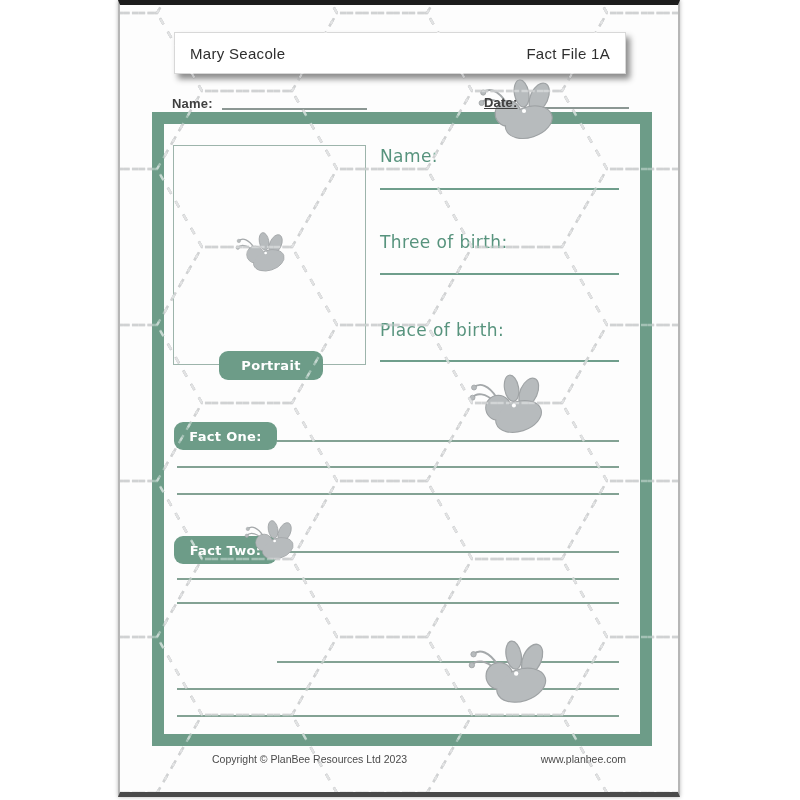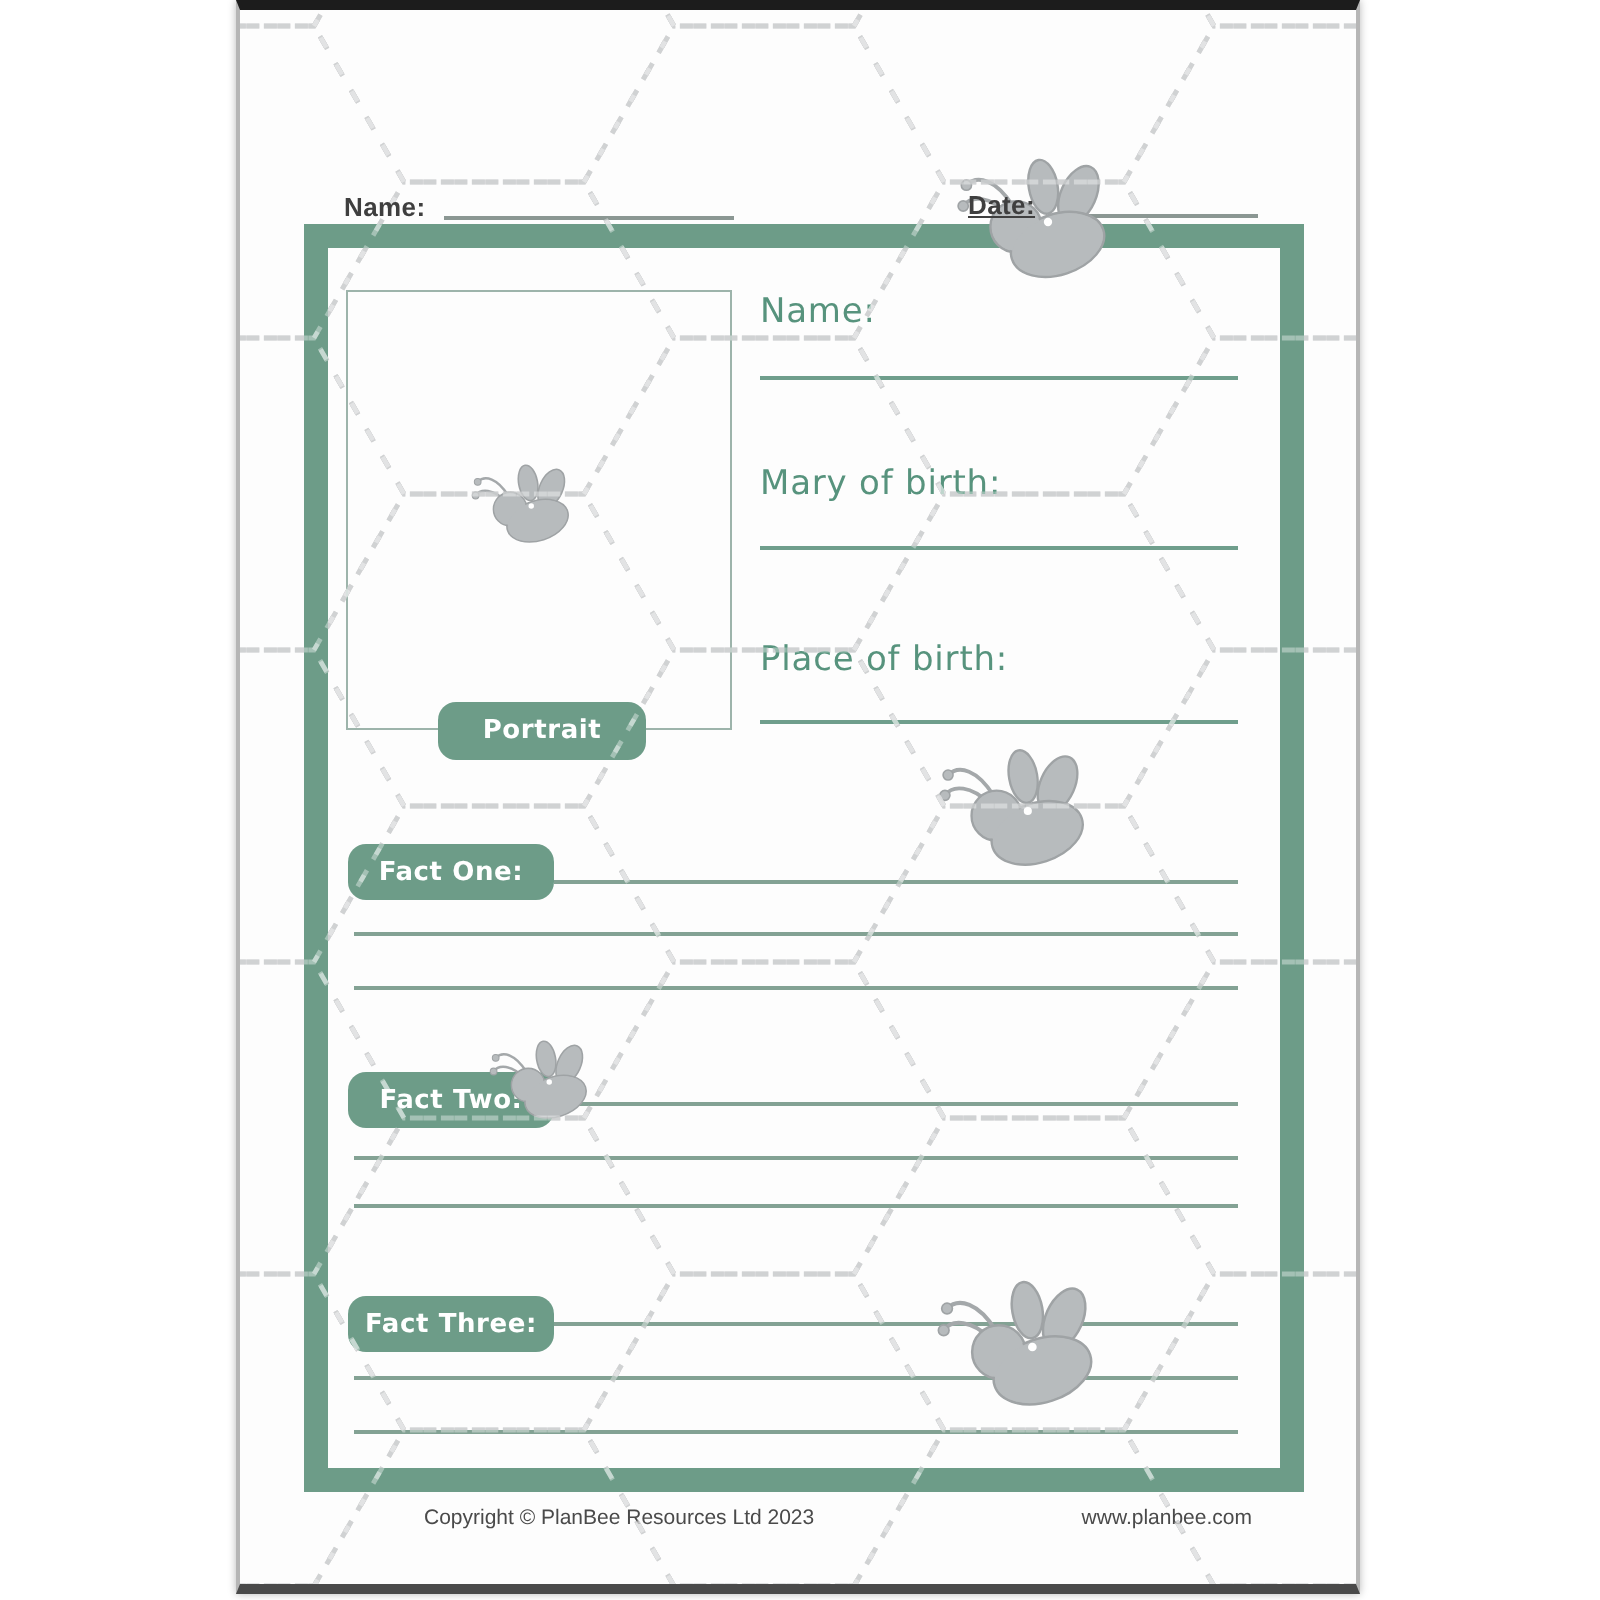--- a/index.html
+++ b/index.html
@@ -125,60 +125,61 @@
       <polygon points="442,866 487,788 577,788 622,866 577,944 487,944" fill="none" stroke="#b4b6b8" stroke-width="2.4" stroke-dasharray="6.5 9" opacity="1"></polygon>
       <polygon points="577,8 622,-70 712,-70 757,8 712,86 622,86" fill="none" stroke="#b4b6b8" stroke-width="2.4" stroke-dasharray="6.5 9" opacity="1"></polygon>
       <polygon points="577,164 622,86 712,86 757,164 712,242 622,242" fill="none" stroke="#b4b6b8" stroke-width="2.4" stroke-dasharray="6.5 9" opacity="1"></polygon>
       <polygon points="577,320 622,242 712,242 757,320 712,398 622,398" fill="none" stroke="#b4b6b8" stroke-width="2.4" stroke-dasharray="6.5 9" opacity="1"></polygon>
       <polygon points="577,476 622,398 712,398 757,476 712,554 622,554" fill="none" stroke="#b4b6b8" stroke-width="2.4" stroke-dasharray="6.5 9" opacity="1"></polygon>
       <polygon points="577,632 622,554 712,554 757,632 712,710 622,710" fill="none" stroke="#b4b6b8" stroke-width="2.4" stroke-dasharray="6.5 9" opacity="1"></polygon>
       <polygon points="577,788 622,710 712,710 757,788 712,866 622,866" fill="none" stroke="#b4b6b8" stroke-width="2.4" stroke-dasharray="6.5 9" opacity="1"></polygon>
       <polygon points="577,944 622,866 712,866 757,944 712,1022 622,1022" fill="none" stroke="#b4b6b8" stroke-width="2.4" stroke-dasharray="6.5 9" opacity="1"></polygon>
     </svg>
 
+  <div class="titlebar">
+    <span>Mary Seacole</span>
+    <span>Fact File 1A</span>
+  </div>
 
   <span class="slabel" style="left:52px;top:91px;">Name:</span>
   <span class="sline" style="left:102px;top:103px;width:145px;"></span>
 
   <span class="slabel" style="left:364px;top:90px;text-decoration:underline;">Date:</span>
   <span class="sline" style="left:404px;top:102px;width:105px;"></span>
 
   <div class="frame"></div>
 
   <div class="portrait-box"></div>
   <div class="pillbase portrait-btn">
     <span>Portrait</span>
   </div>
 
   <span class="field-label fl1">Name:</span>
   <span class="field-line fln1"></span>
 
-  <span class="field-label fl2">Mary of birth:</span>
+  <span class="field-label fl2">Three of birth:</span>
   <span class="field-line fln2"></span>
 
   <span class="field-label fl3">Place of birth:</span>
   <span class="field-line fln3"></span>
 
   <div class="pillbase pill p1">
     <span>Fact One:</span>
   </div>
   <span class="wline ws w1a"></span>
   <span class="wline wf w1b"></span>
   <span class="wline wf w1c"></span>
 
   <div class="pillbase pill p2">
     <span>Fact Two:</span>
   </div>
   <span class="wline ws w2a"></span>
   <span class="wline wf w2b"></span>
   <span class="wline wf w2c"></span>
 
-  <div class="pillbase pill p3">
-    <span>Fact Three:</span>
-  </div>
   <span class="wline ws w3a"></span>
   <span class="wline wf w3b"></span>
   <span class="wline wf w3c"></span>
 
   <svg class="bee bee-top" viewBox="0 0 110 80">
       <use href="#bee-shape"></use>
     </svg>
   <svg class="bee bee-portrait" viewBox="0 0 110 80">
       <use href="#bee-shape"></use>
     </svg>

